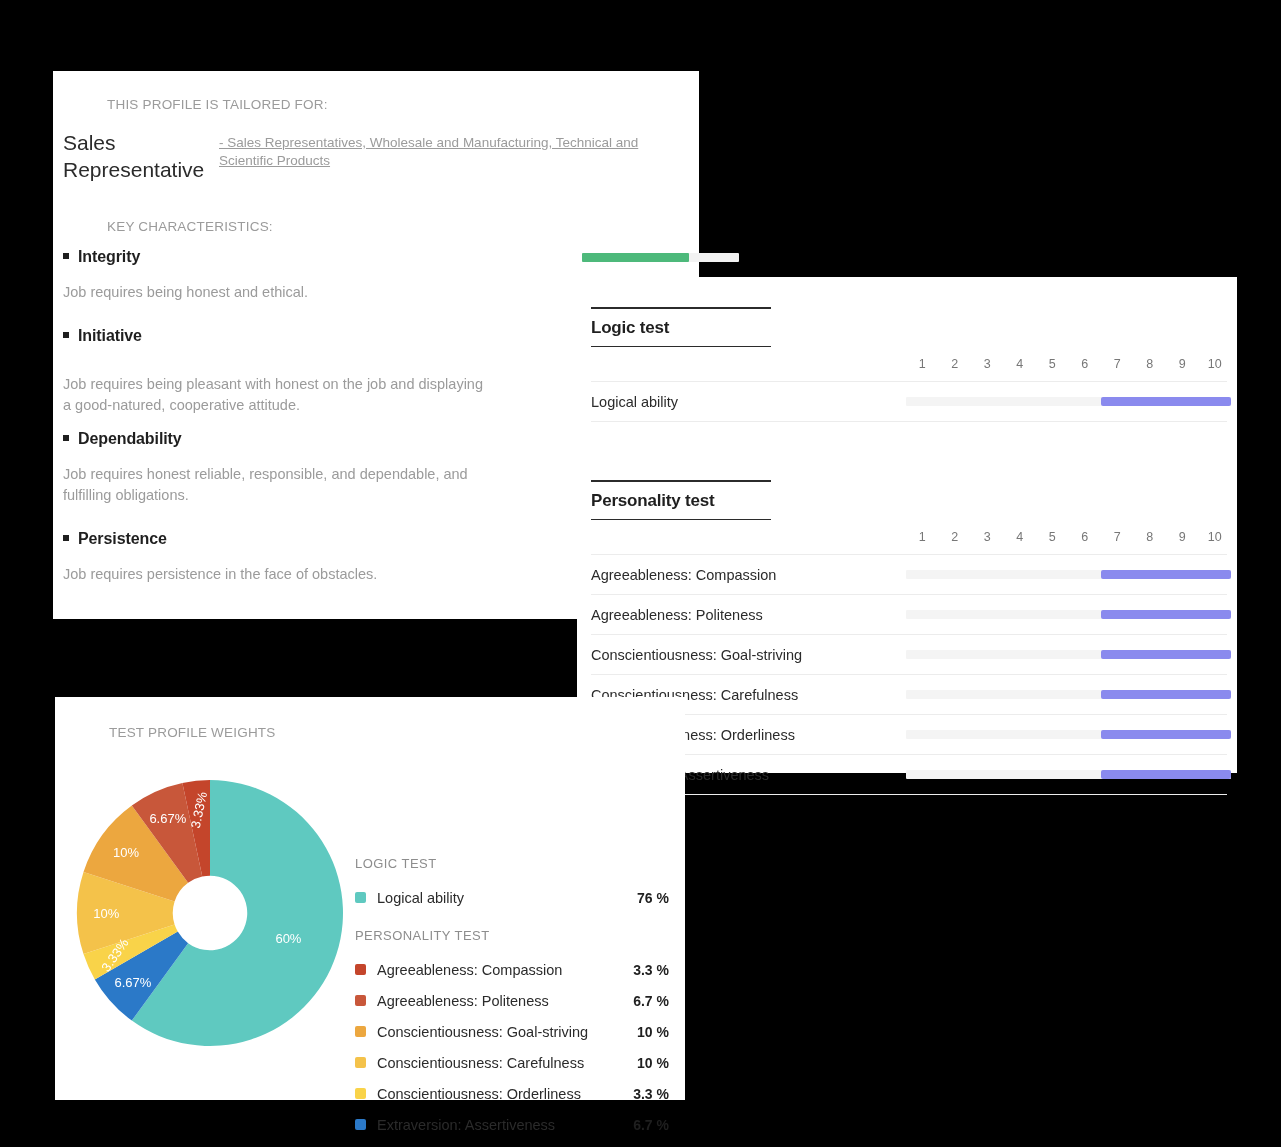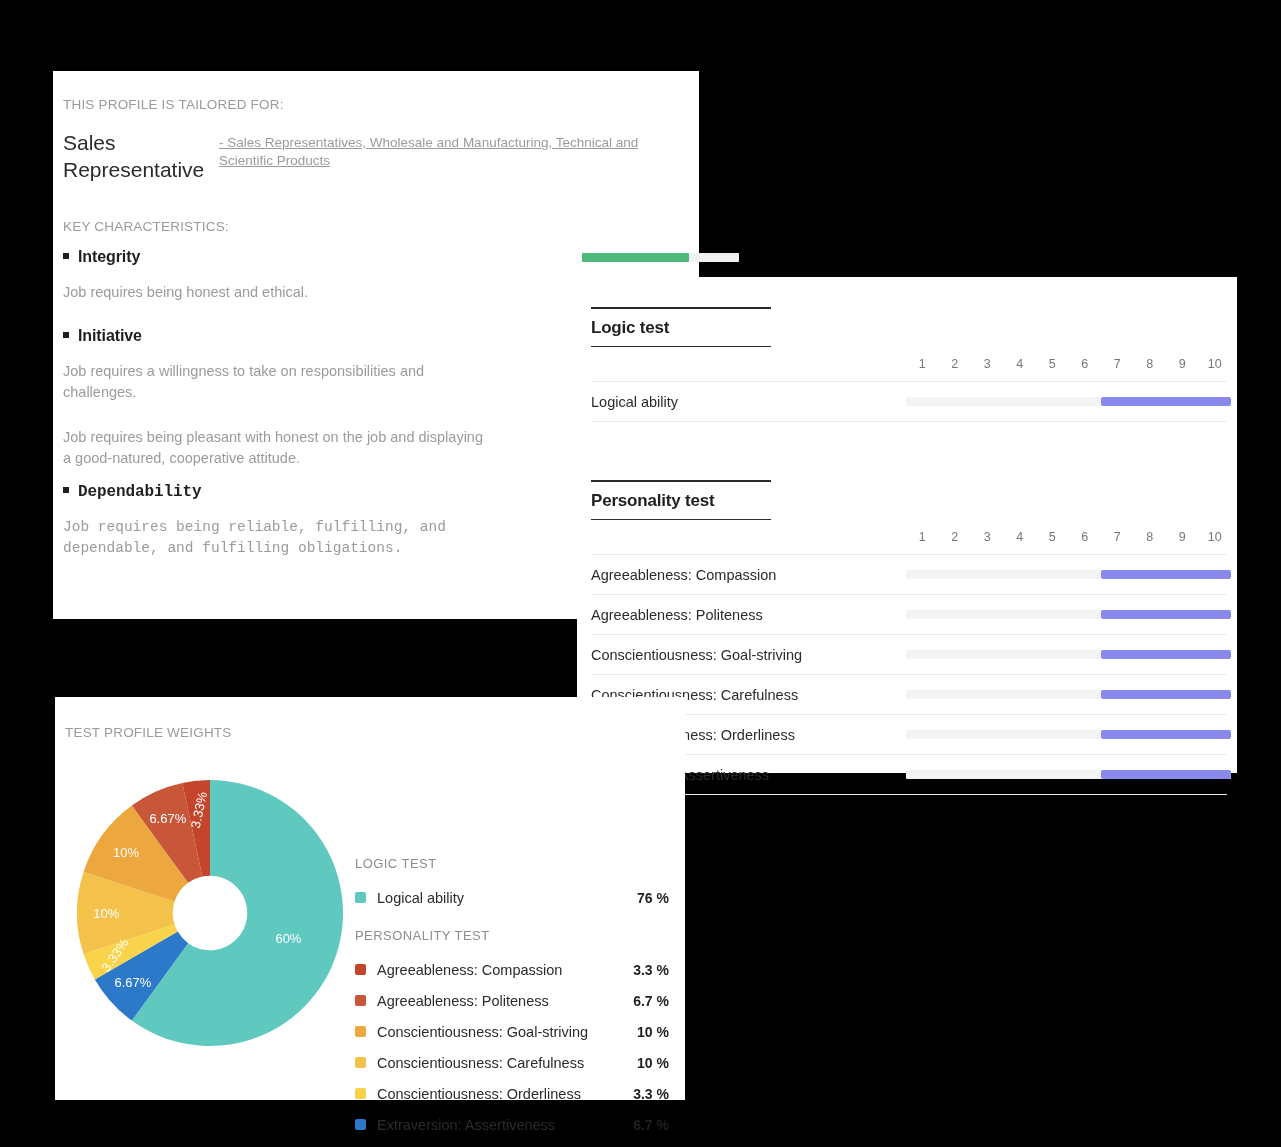--- a/index.html
+++ b/index.html
@@ -30,20 +30,21 @@
     width: 646px;
     height: 548px;
     padding: 26px 0 0 0;
   }
   .c1-inner { padding: 0 14px 0 10px; }
   .label-caps {
     font-size: 13.5px;
     letter-spacing: .2px;
     color: #9b9b9b;
     font-weight: 400;
+    margin-left: 44px;
   }
   .profile-head {
     display: flex;
     margin-top: 18px;
   }
   .profile-title {
     font-size: 21px;
     color: #2b2b2b;
     line-height: 1.28;
     width: 156px;
@@ -240,33 +241,41 @@
           </div>
           <div class="char-desc">Job requires being honest and ethical.</div>
         </div>
         <div style="margin-top: 24px;">
           <div class="char-row">
             <div class="char-name"><span class="char-bullet"></span><span>Initiative</span></div>
             <div class="char-track" style="background: rgb(242, 242, 242);">
               <div class="char-fill" style="width: 68%; background: rgb(77, 185, 123);"></div>
             </div>
           </div>
-          <div class="char-desc">Job requires a willingness to take on responsibilities and challenges.</div>
         </div>
         <div style="margin-top: 24px;">
           <div class="char-desc">Job requires being pleasant with honest on the job and displaying a good-natured, cooperative attitude.</div>
         </div>
-        <div style=" font-family: Liberation Mono, monospace;">
+        <div style="">
           <div class="char-row">
             <div class="char-name"><span class="char-bullet"></span><span>Dependability</span></div>
             <div class="char-track" style="background: rgb(242, 242, 242);">
               <div class="char-fill" style="width: 68%; background: rgb(77, 185, 123);"></div>
             </div>
           </div>
-          <div class="char-desc">Job requires being reliable, fulfilling, and dependable, and fulfilling obligations.</div>
+          <div class="char-desc">Job requires honest reliable, responsible, and dependable, and fulfilling obligations.</div>
+        </div>
+        <div style="margin-top: 24px;">
+          <div class="char-row">
+            <div class="char-name"><span class="char-bullet"></span><span>Persistence</span></div>
+            <div class="char-track" style="background: rgb(242, 242, 242);">
+              <div class="char-fill" style="width: 68%; background: rgb(77, 185, 123);"></div>
+            </div>
+          </div>
+          <div class="char-desc">Job requires persistence in the face of obstacles.</div>
         </div>
       </div>
   </div>
 </div>
 
 <div class="card" id="card-tests">
   <div class="c2-inner" id="tests-inner">
       <div class="sec-head">
         <div class="sec-head-title">Logic test</div>
       </div>

